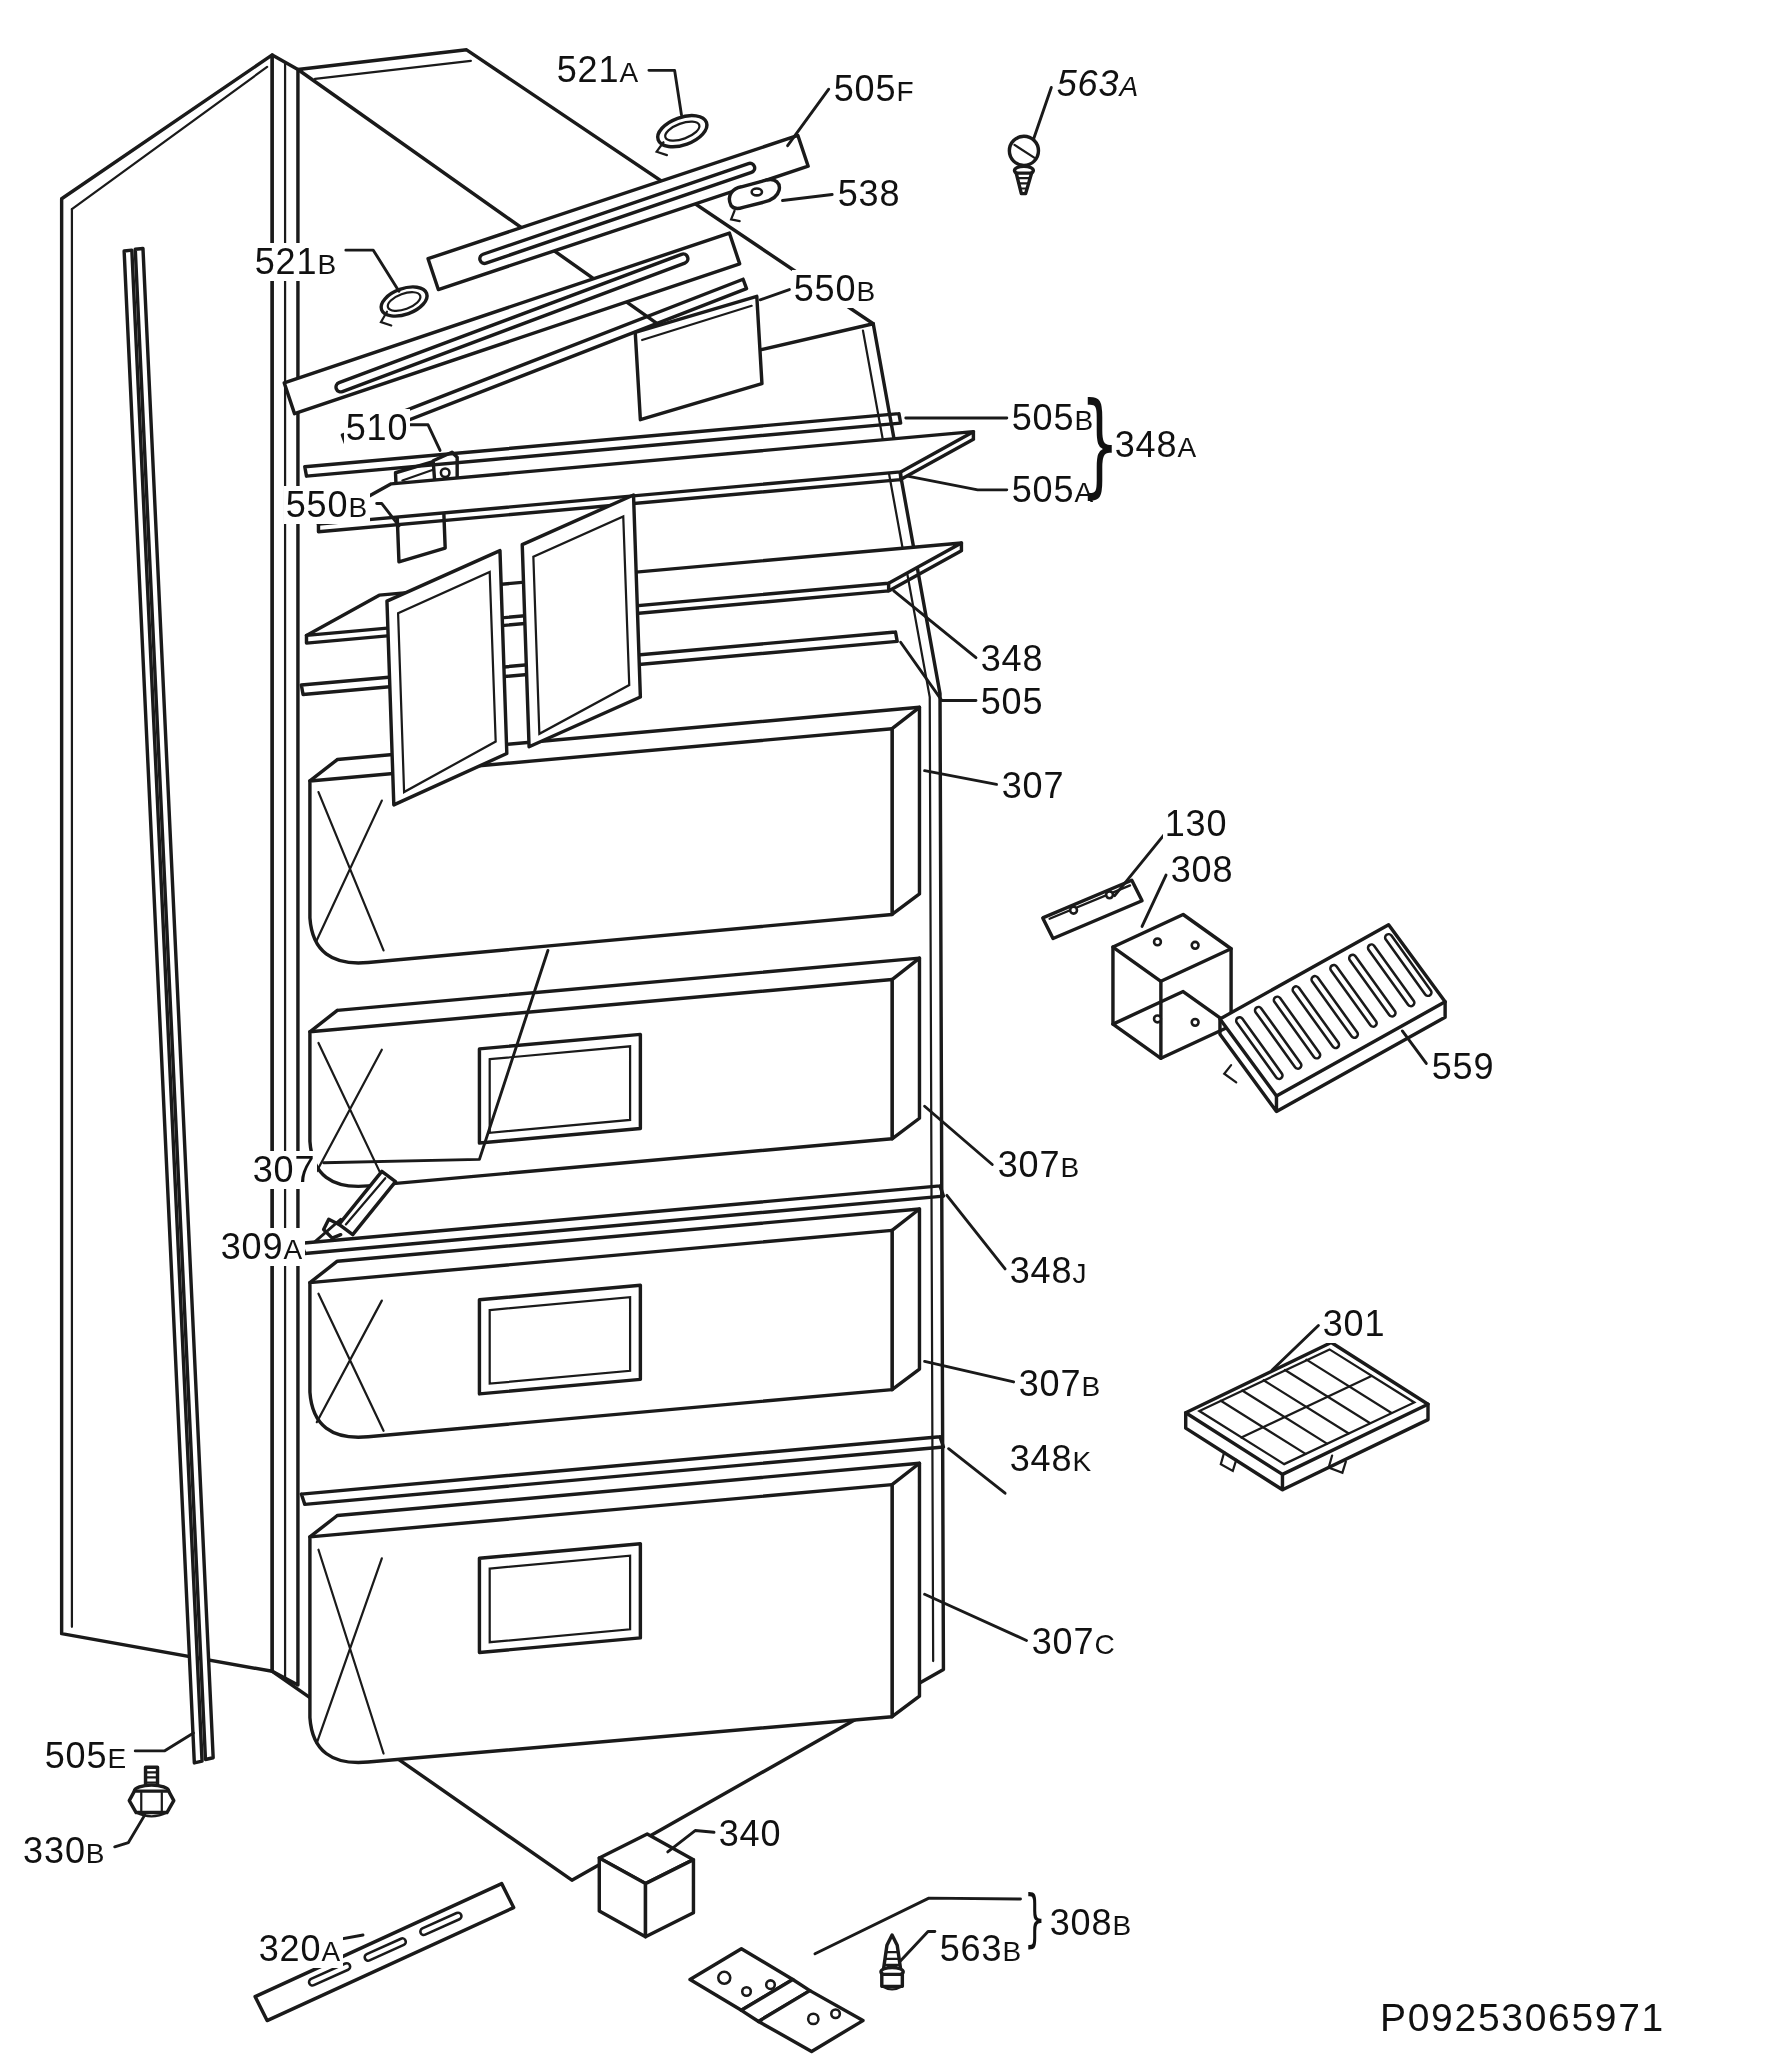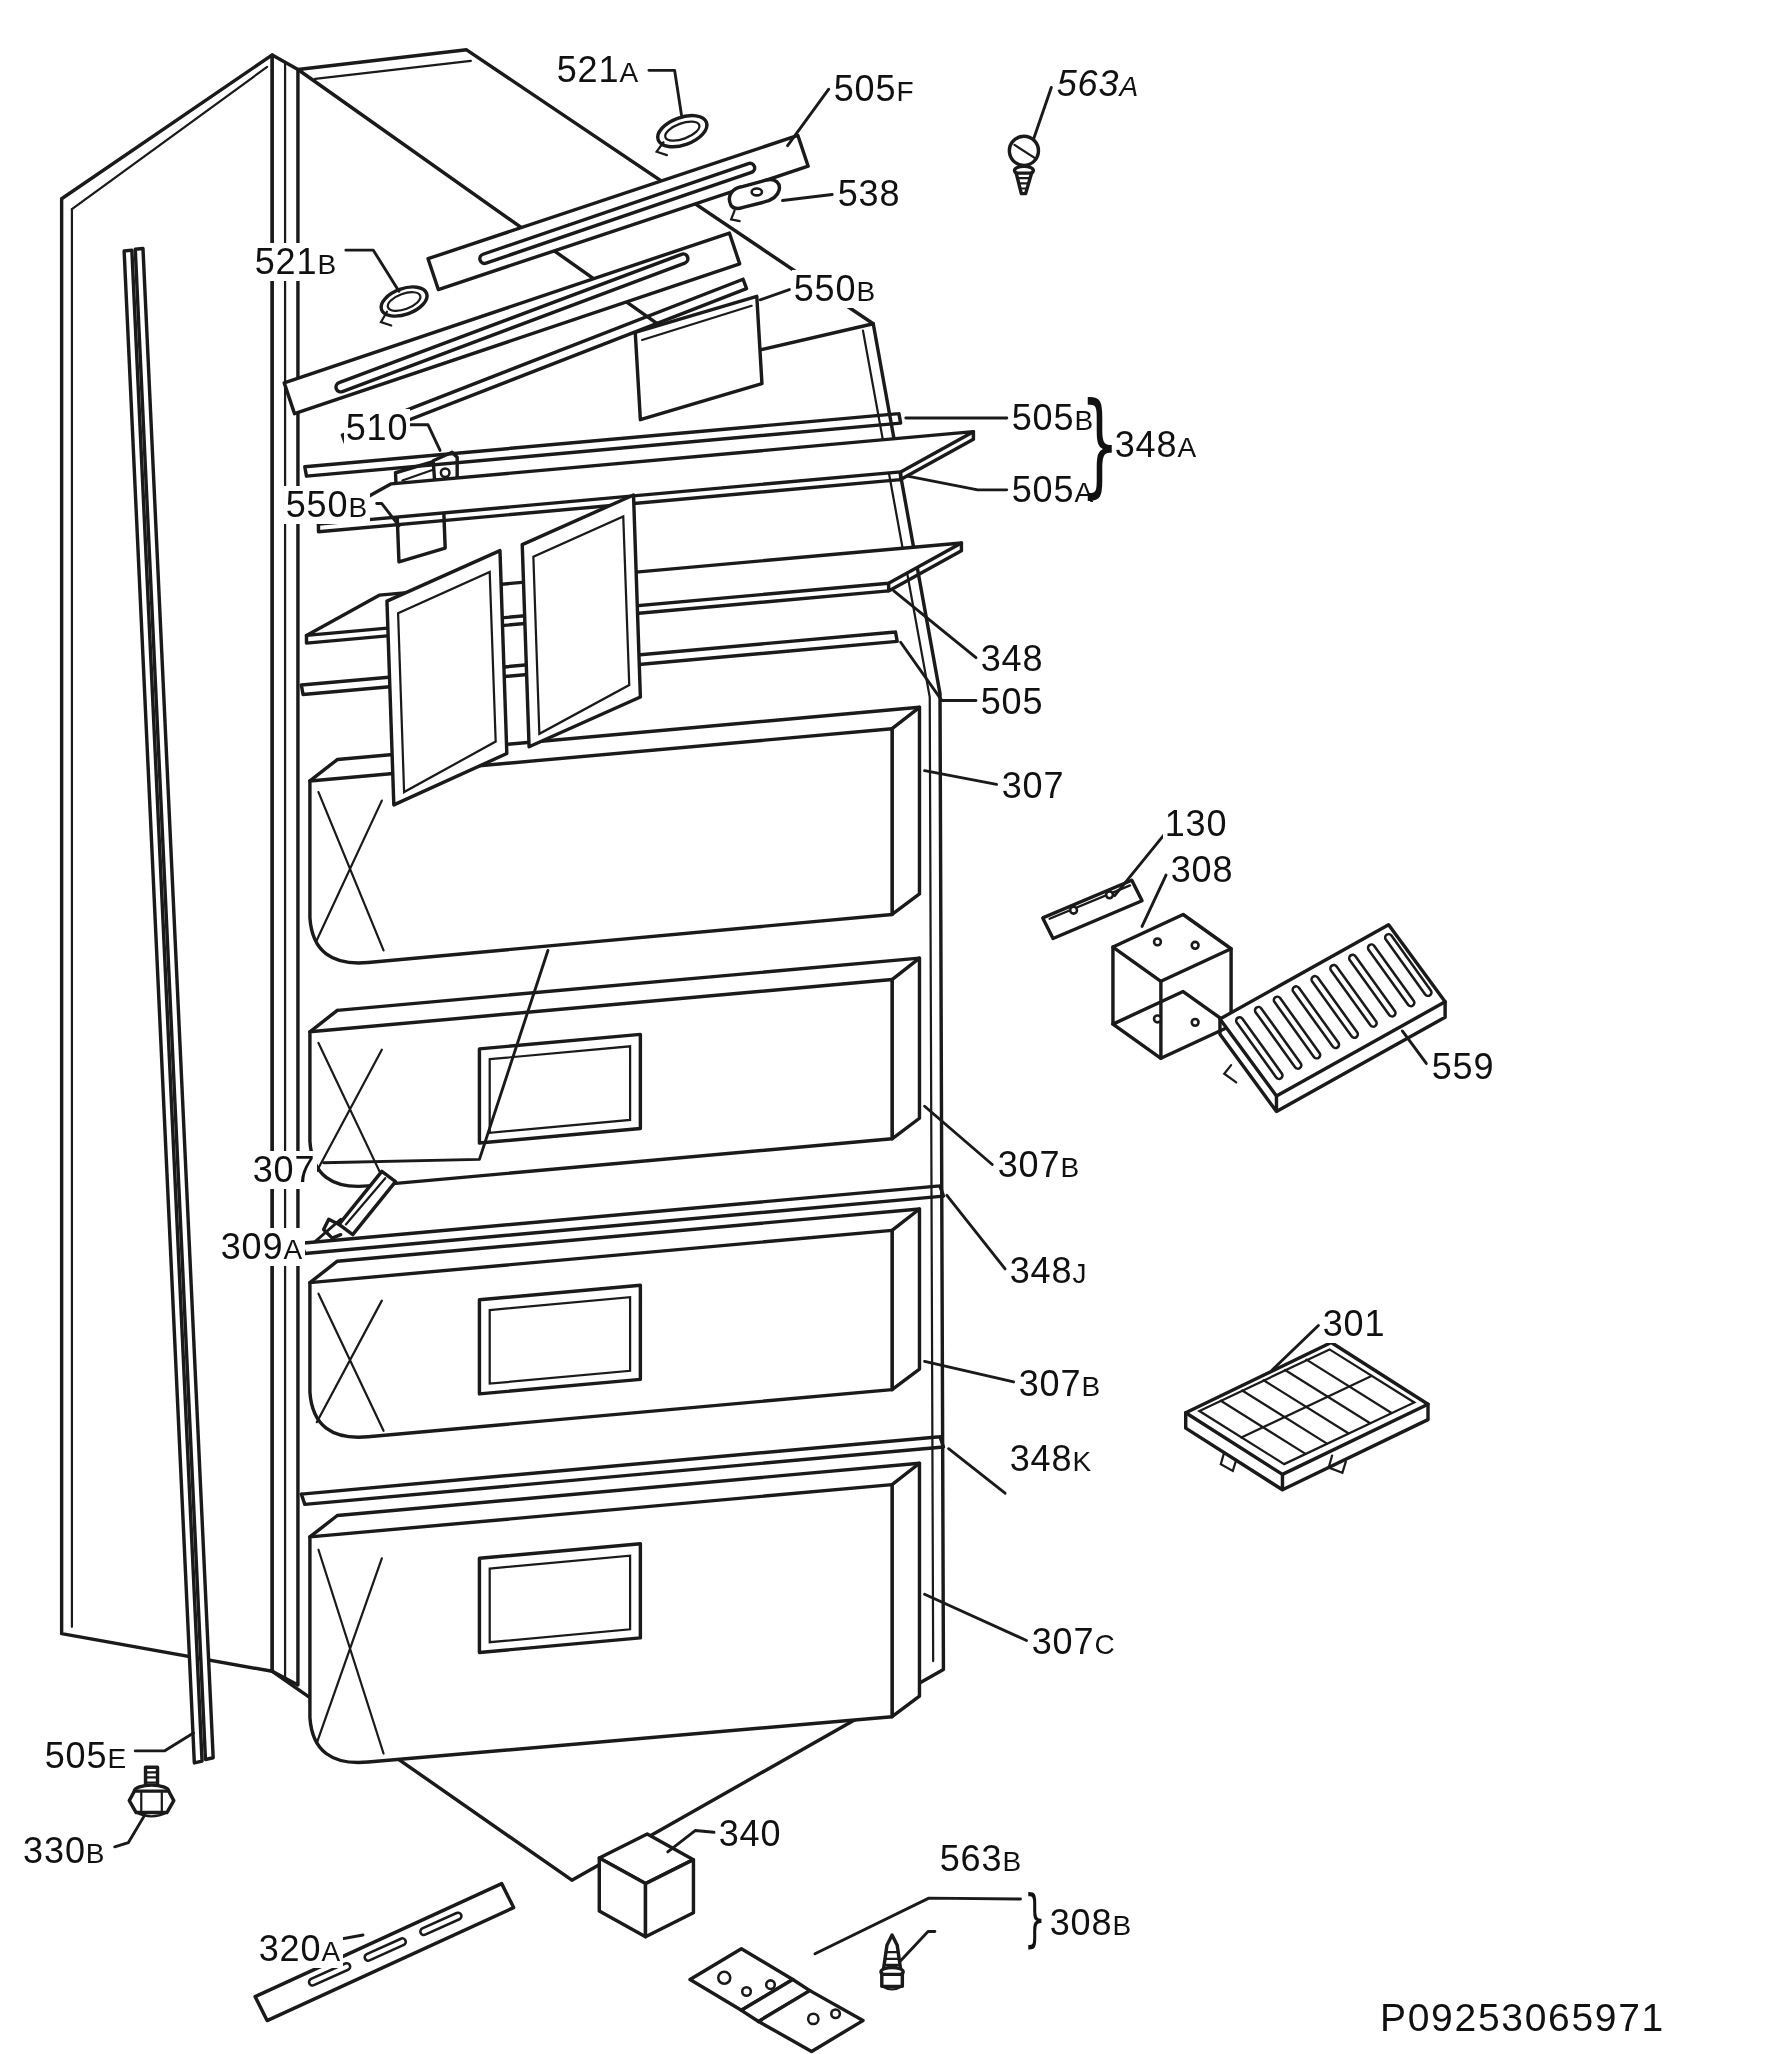--- a/index.html
+++ b/index.html
@@ -295,21 +295,21 @@
       <div class="lbl" style="left: 996px; top: 1146px;">307<span class="sfx">B</span></div>
       <div class="lbl" style="left: 1008px; top: 1252px;">348<span class="sfx">J</span></div>
       <div class="lbl" style="left: 1321px; top: 1305px;">301</div>
       <div class="lbl" style="left: 1017px; top: 1365px;">307<span class="sfx">B</span></div>
       <div class="lbl" style="left: 1008px; top: 1440px; text-align: center;">348<span class="sfx">K</span></div>
       <div class="lbl" style="left: 1030px; top: 1623px;">307<span class="sfx">C</span></div>
       <div class="lbl" style="left: 43px; top: 1737px;">505<span class="sfx">E</span></div>
       <div class="lbl" style="left: 21.4px; top: 1832px;">330<span class="sfx">B</span></div>
       <div class="lbl" style="left: 229px; top: 1930px; margin-left: 28px;">320<span class="sfx">A</span></div>
       <div class="lbl" style="left: 717px; top: 1815px;">340</div>
-      <div class="lbl" style="left: 938px; top: 1840px;">563<span class="sfx">B</span></div>
+      <div class="lbl" style="left: 938px; top: 1930px;">563<span class="sfx">B</span></div>
       <div class="code" style="left: 1380px; top: 1996px;">P09253065971</div>
       <div class="brace" style="left: 1080px; top: 387px; font-size: 113px;">}</div>
       <div class="lbl" style="left: 1113px; top: 426px;">348<span class="sfx">A</span></div>
       <div class="brace" style="left: 1024px; top: 1887px; font-size: 62px;">}</div>
       <div class="lbl" style="left: 1048px; top: 1904px;">308<span class="sfx">B</span></div>
     </div>
 
 </div>
 
 

